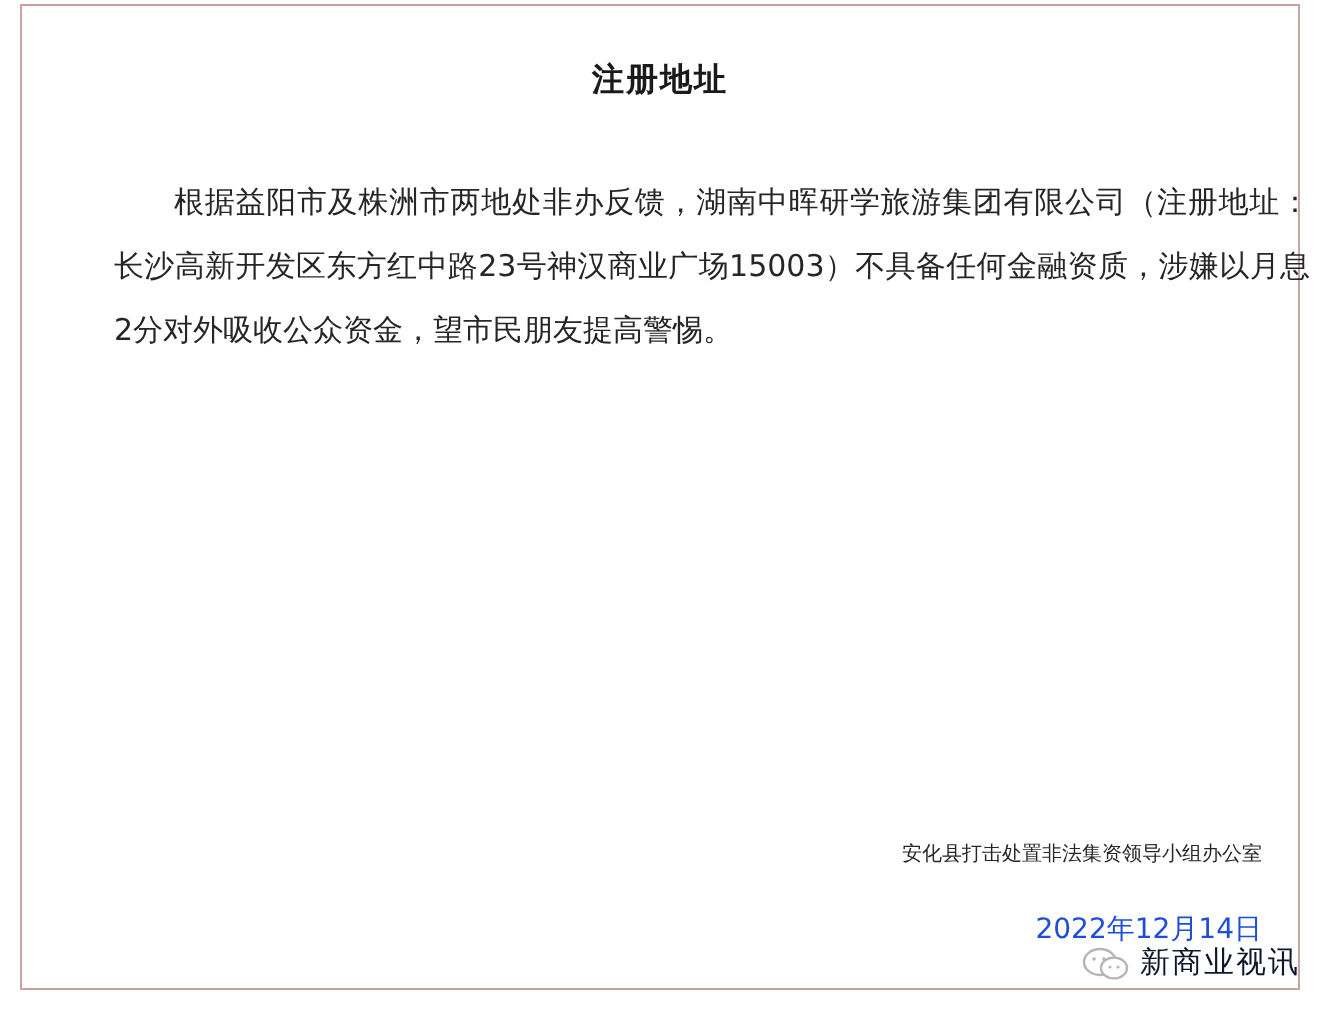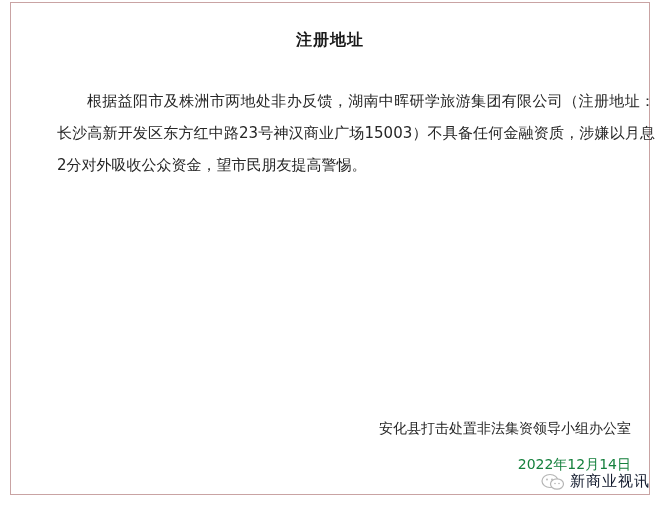--- a/index.html
+++ b/index.html
@@ -48,30 +48,30 @@
       margin-left: 24px;
     }
     .notice-body p {
       margin: 0;
       text-indent: 2em;
     }
     .signature {
       position: absolute;
       right: 18px;
       top: 417px;
-      font-size: 14px;
+      font-size: 10px;
       color: #262626;
       font-family: Liberation Serif, serif;
     }
     .date {
       position: absolute;
       right: 18px;
       top: 453px;
       font-size: 14px;
-      color: #15803d;
+      color: #1d4ed8;
       text-align: right;
     }
     .watermark {
       position: absolute;
       right: 10px;
       top: 472px;
       display: flex;
       align-items: center;
       gap: 5px;
       color: #0f172a;

